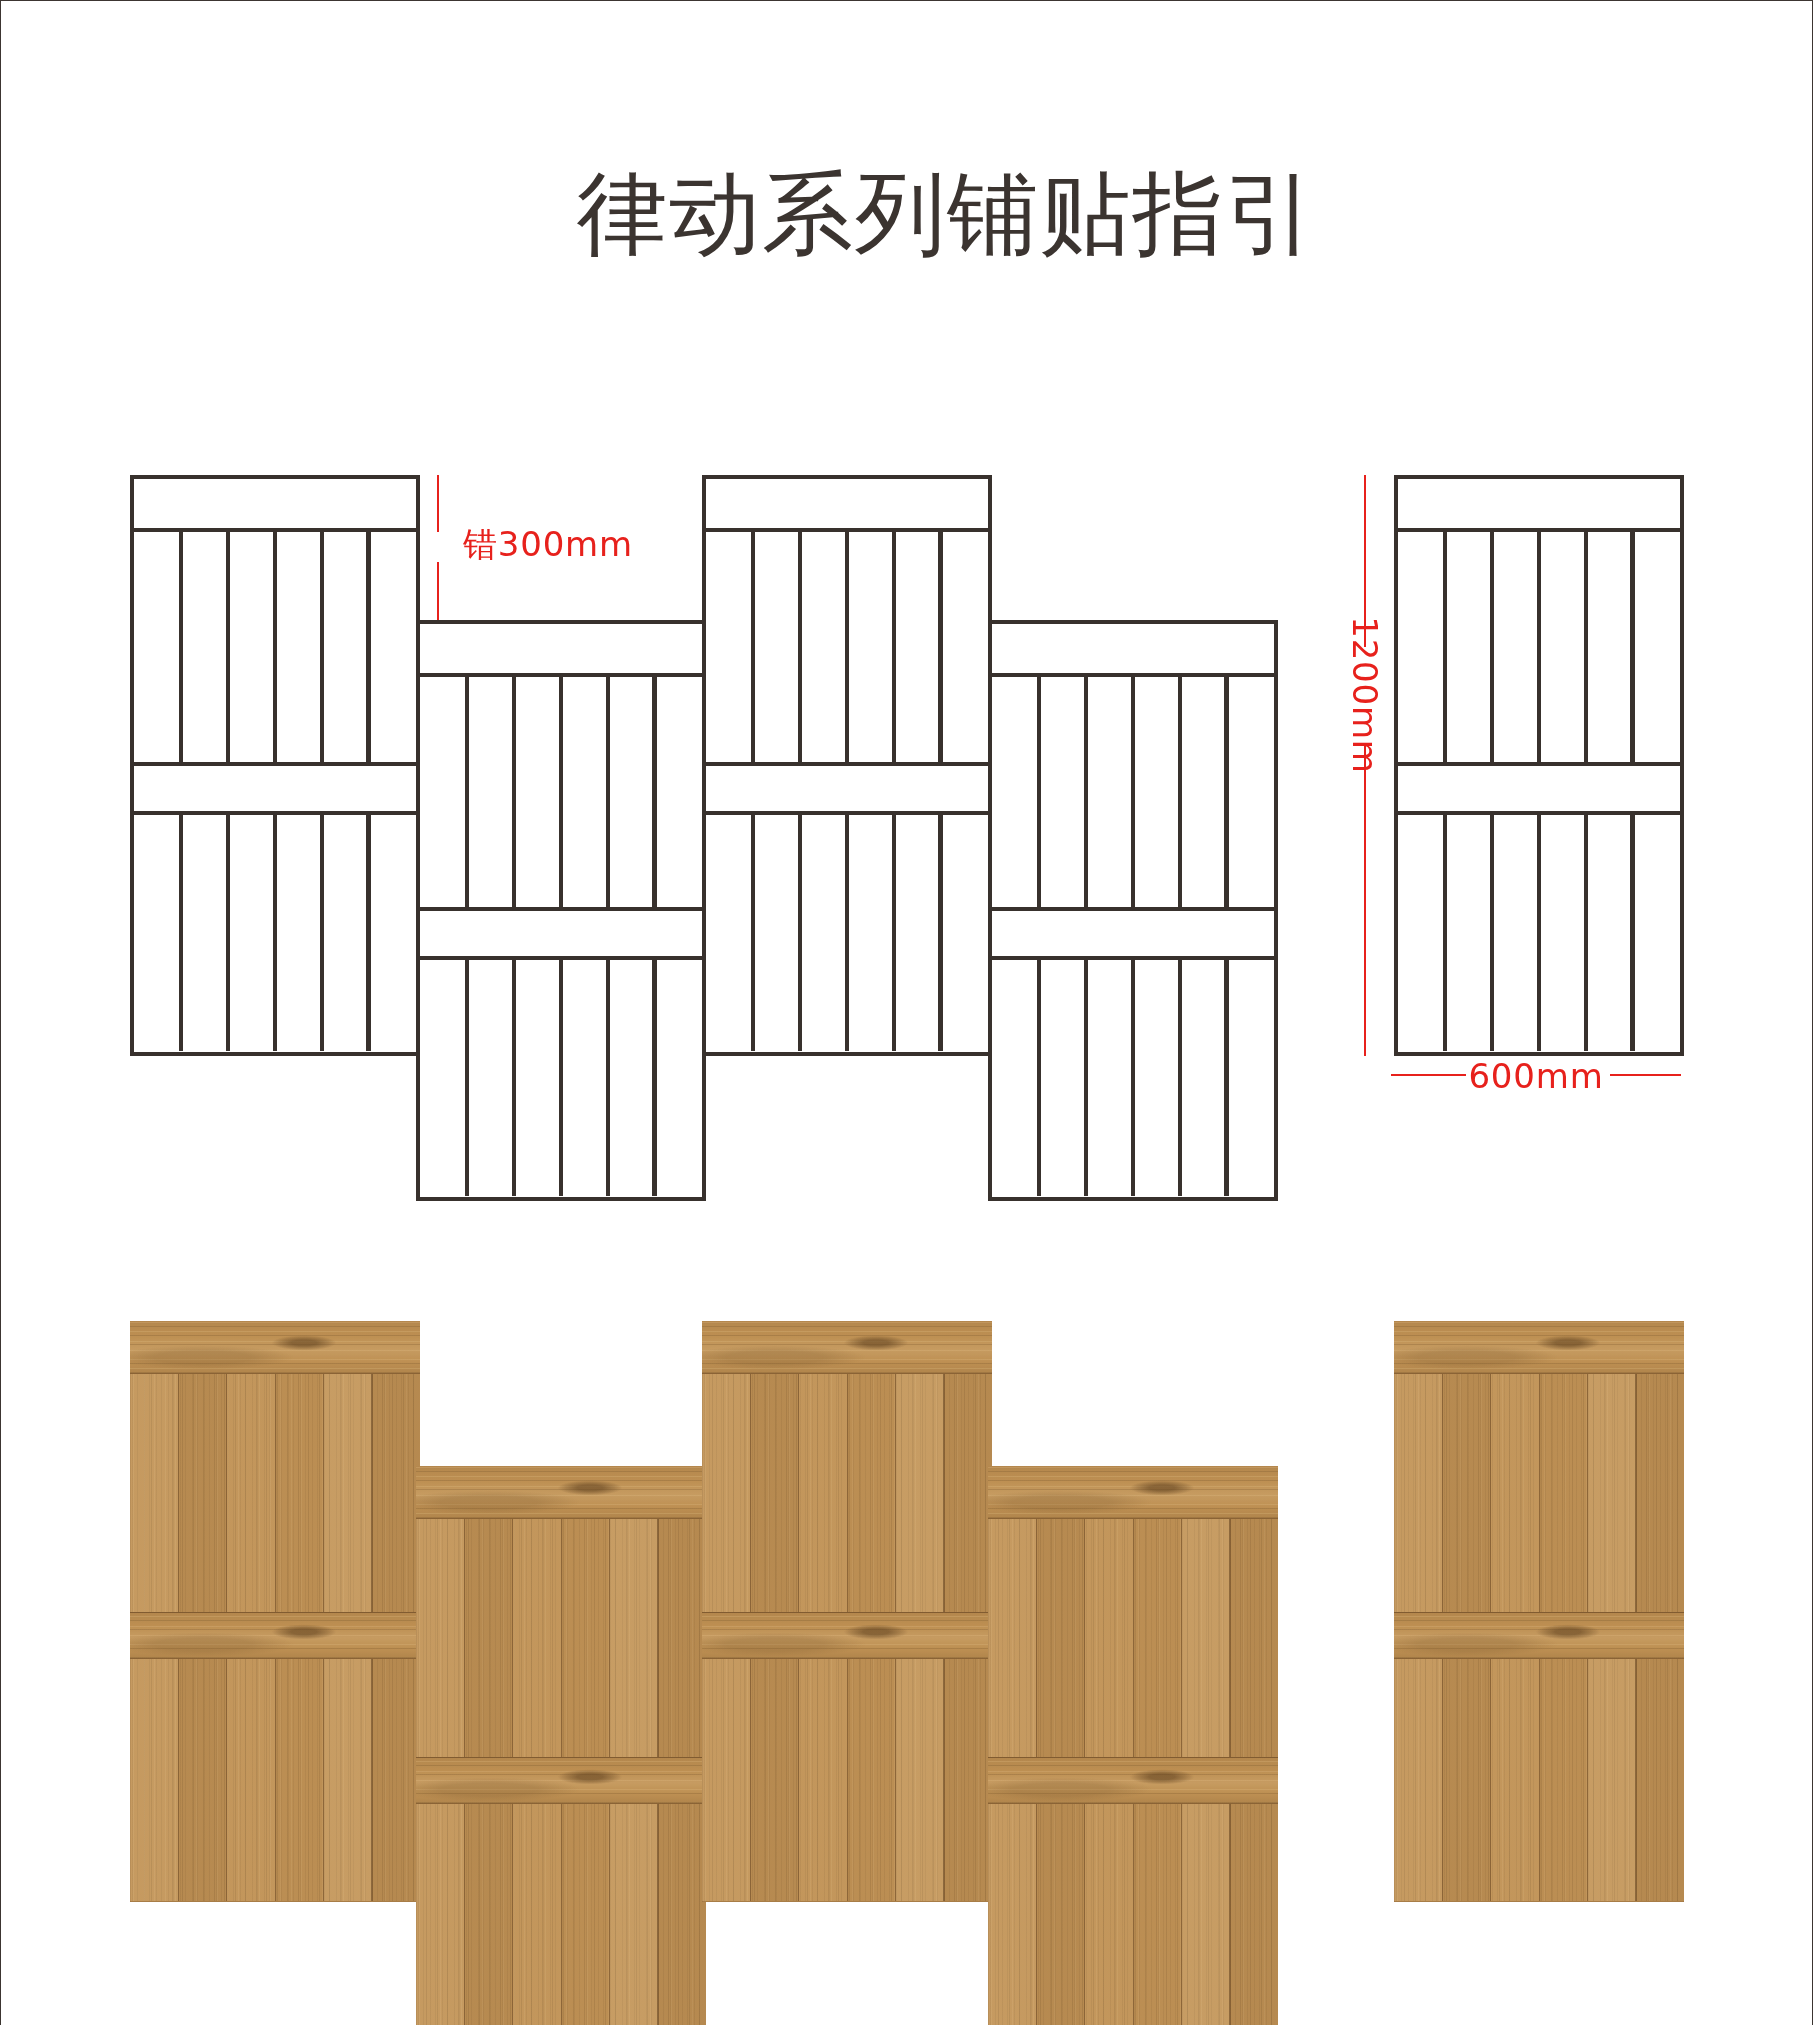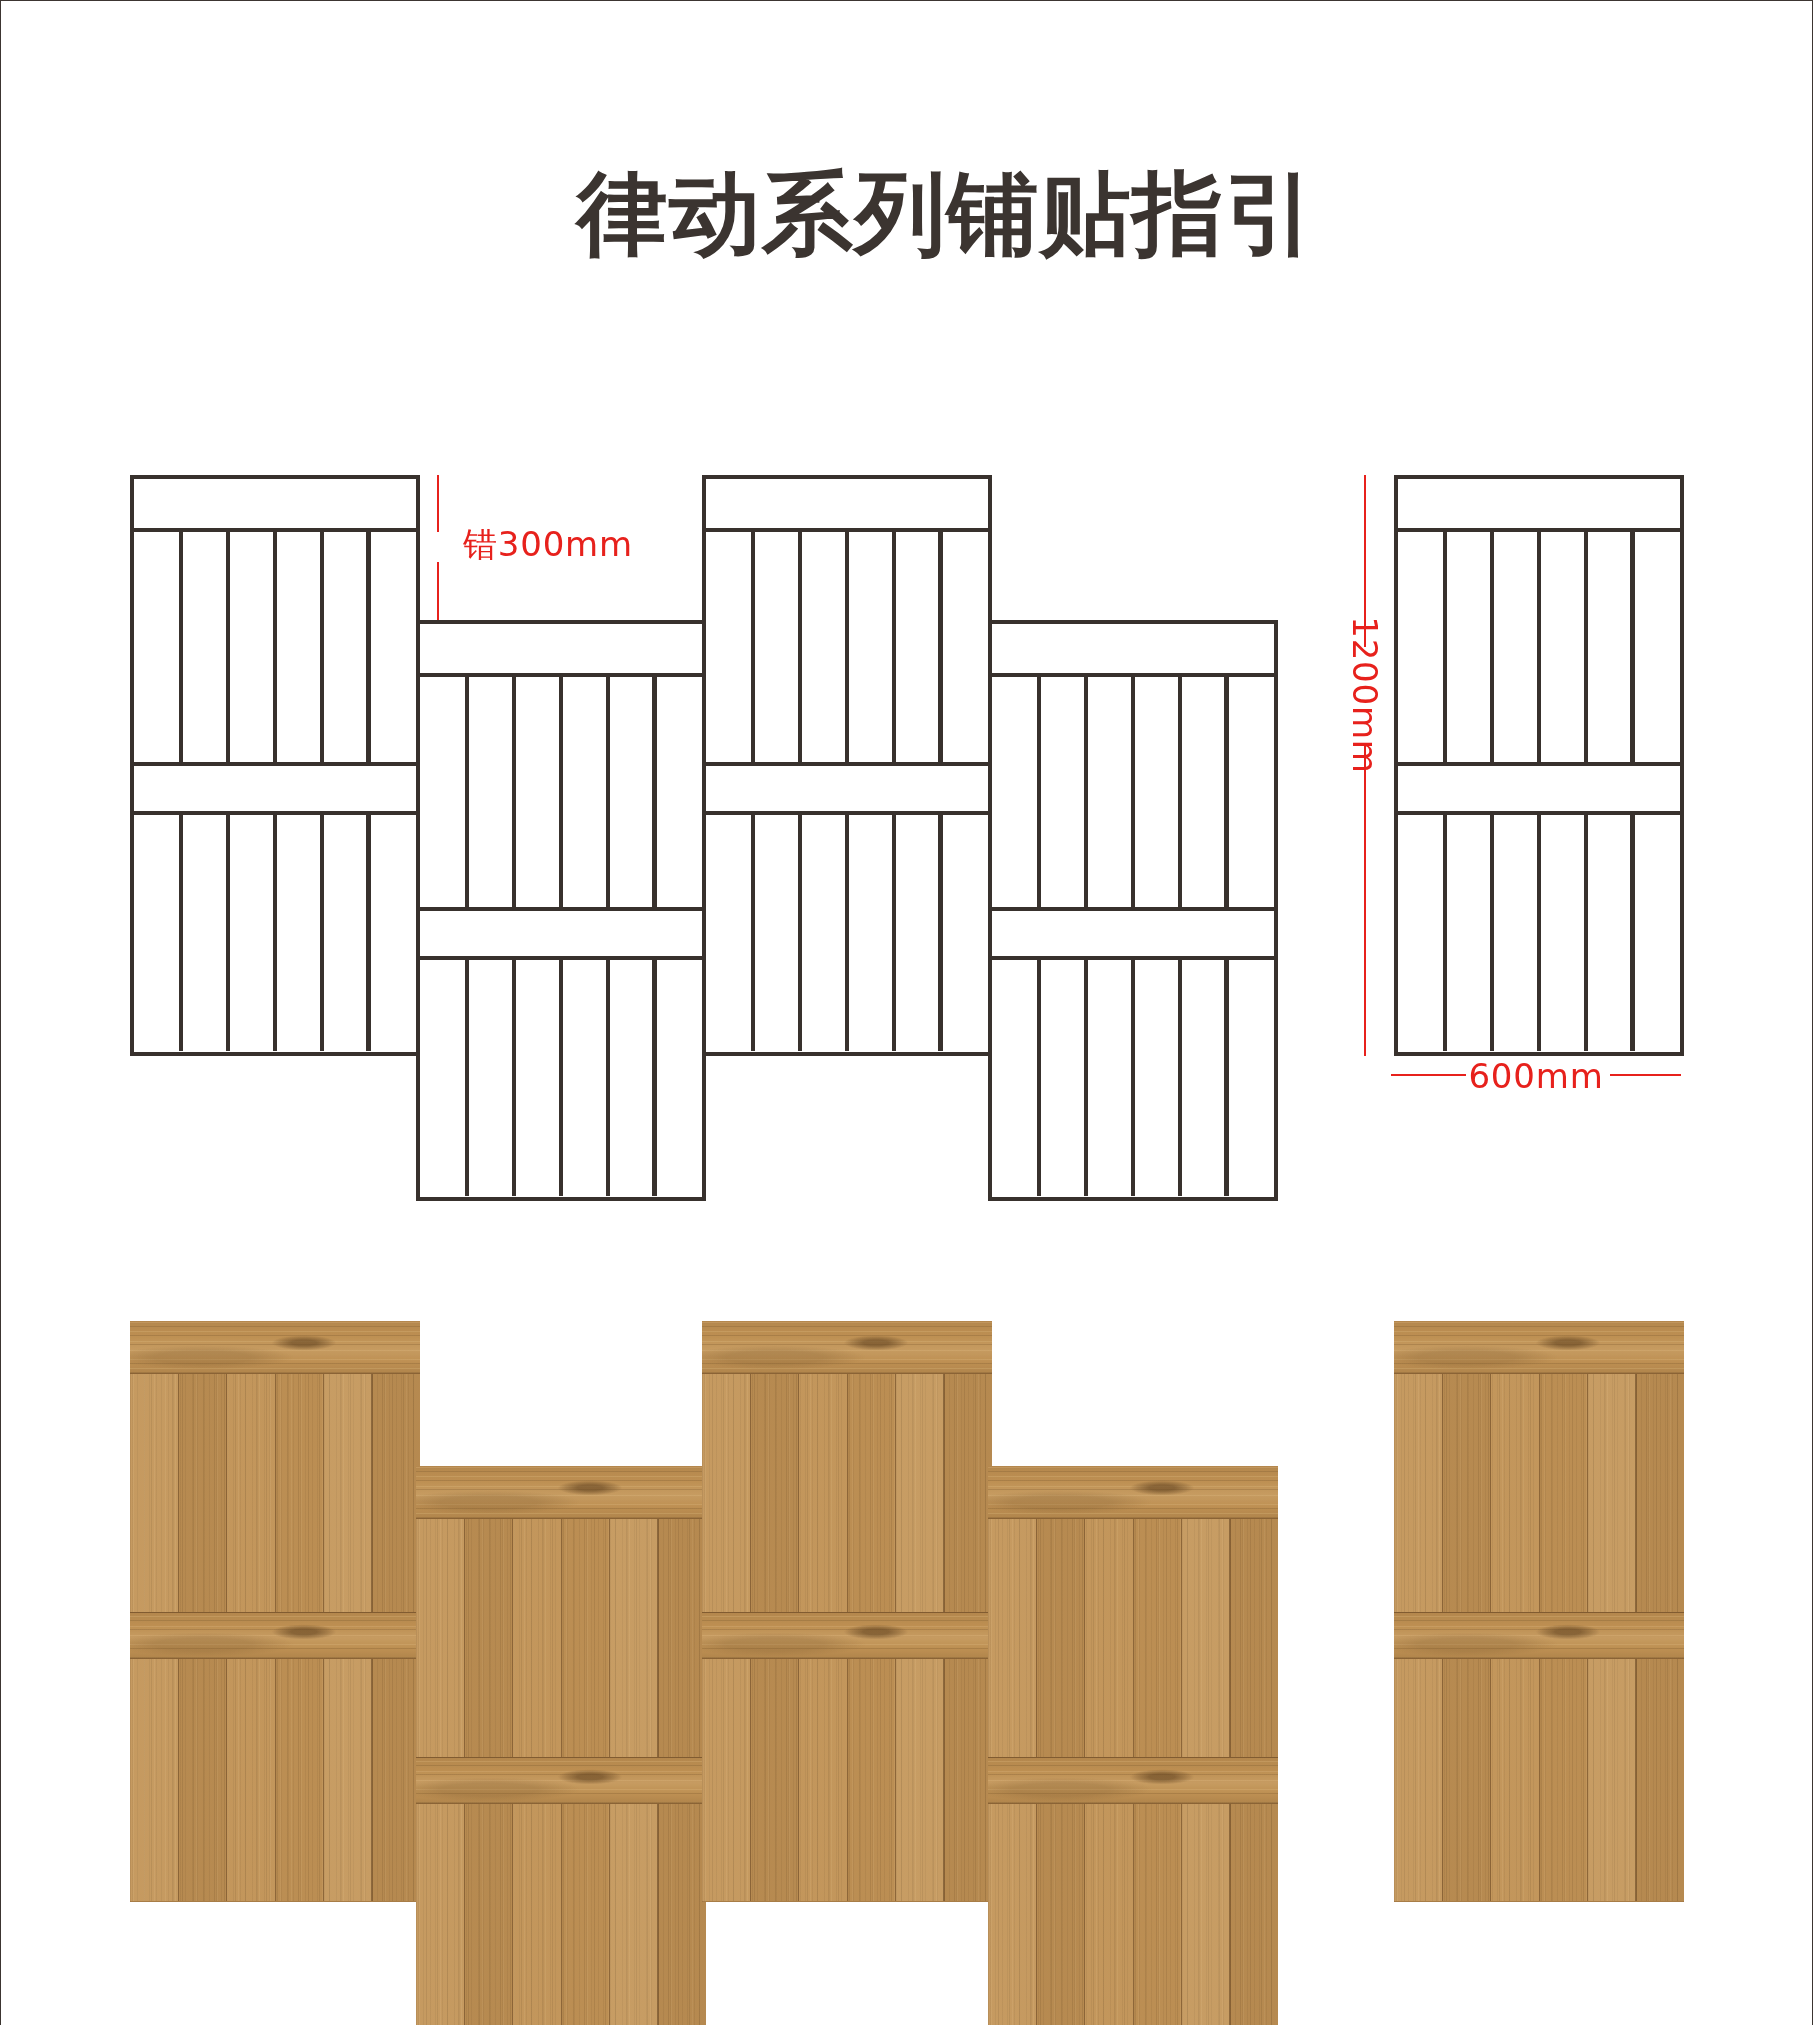--- a/index.html
+++ b/index.html
@@ -8,21 +8,21 @@
     background:var(--background,#fff);
     font-family:"Liberation Sans","DejaVu Sans",sans-serif;
   }
   #page-frame{
     position:absolute;inset:0;border:1.6px solid #3c3531;pointer-events:none;z-index:50;
   }
   
   #page-title{
     position:absolute;left:947px;top:165px;transform:translateX(-50%);
     margin:0;font-family:"Liberation Serif","DejaVu Serif",serif;
-    font-weight:700;font-size:91px;line-height:1.1;letter-spacing:1.6px;
+    font-weight:400;font-size:91px;line-height:1.1;letter-spacing:1.6px;
     color:var(--ink,#3b3430);white-space:nowrap;
   }
   
   .diagram{position:absolute;inset:0;}
   
   .tile{position:absolute;width:290px;height:581px;box-sizing:border-box;}
   .tile > div{width:100%;}
   
   .tile.outline{border:4.5px solid var(--line,#38312d);background:#fff;}
   .tile.outline .rail1{height:49px;}

